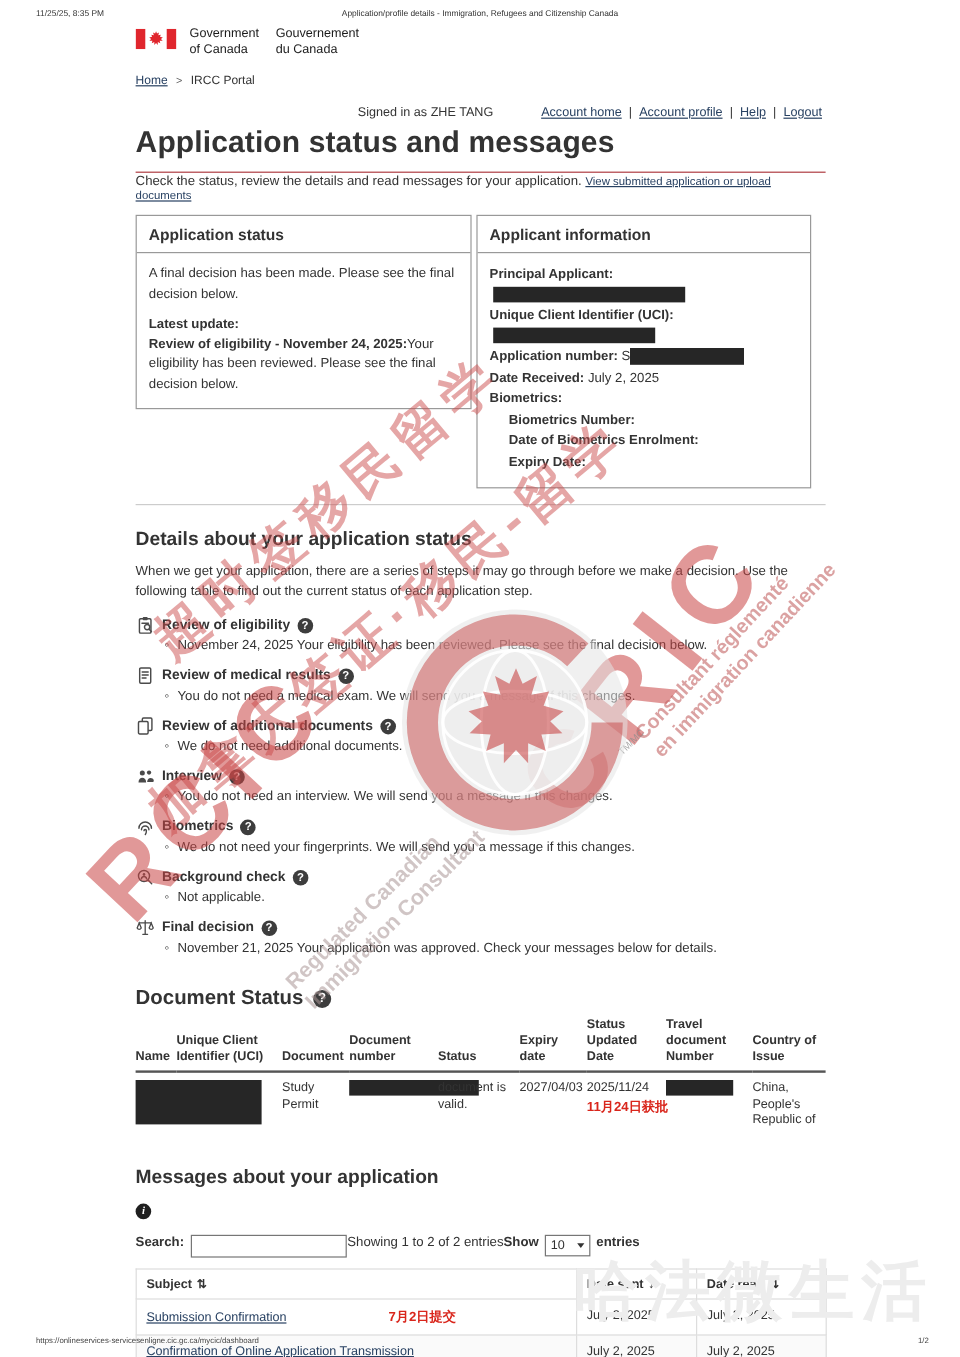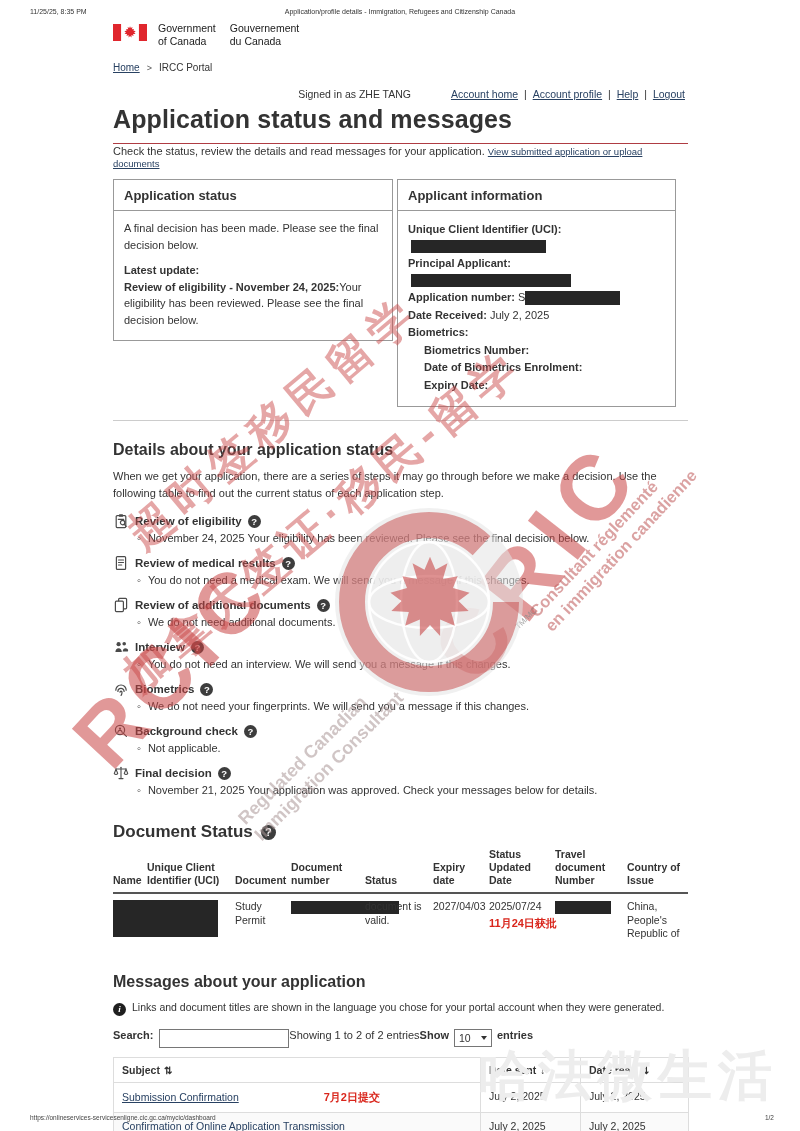--- a/index.html
+++ b/index.html
@@ -180,22 +180,22 @@
         <div class="box-body">
           <p>A final decision has been made. Please see the final decision below.</p>
           <p><b>Latest update:</b><br>
              <b>Review of eligibility - November 24, 2025:</b><span>Your eligibility has been reviewed. Please see the final decision below.</span></p>
         </div>
       </section>
 
       <section class="box box-info">
         <h3>Applicant information</h3>
         <div class="box-body">
+          <div class="info-line"><b>Principal Applicant:</b><span class="redact rd-pa"></span></div>
           <div class="info-line"><b>Unique Client Identifier (UCI):</b><span class="redact rd-uci"></span></div>
-          <div class="info-line"><b>Principal Applicant:</b><span class="redact rd-pa"></span></div>
           <div class="info-line"><b>Application number:</b> <span>S</span><span class="redact rd-app"></span></div>
           <div class="info-line"><b>Date Received:</b> <span>July 2, 2025</span></div>
           <div class="info-line"><b>Biometrics:</b></div>
           <div class="info-line indent"><b>Biometrics Number:</b></div>
           <div class="info-line indent"><b>Date of Biometrics Enrolment:</b></div>
           <div class="info-line indent"><b>Expiry Date:</b></div>
         </div>
       </section>
     </div>
 
@@ -381,36 +381,35 @@
         </tr>
       </thead>
       <tbody>
         <tr>
           <td colspan="2"><span class="redact rd-nameuci"></span></td>
           <td>Study Permit</td>
           <td><span class="redact rd-docnum"></span></td>
           <td class="status-cell">document is valid.</td>
           <td class="nowrap">2027/04/03</td>
           <td>
-            <span class="nowrap">2025/07/24</span>
+            <span class="nowrap">2025/11/24</span>
             <div class="red-note">11月24日获批</div>
           </td>
           <td><span class="redact rd-travel"></span></td>
           <td>China, People's Republic of</td>
         </tr>
       </tbody>
     </table>
 
     <h2 class="msg-title">Messages about your application</h2>
 
     <div class="msg-note">
       <span class="info-ic">
           <span>i</span>
         </span>
-      <span>Links and document titles are shown in the language you chose for your portal account when they were generated.</span>
     </div>
 
     <div class="search-row">
       <span class="lbl">Search:</span>
       <input class="search-input" type="text" style="">
       <span class="showing">Showing 1 to 2 of 2 entries</span>
         <span class="show-lbl">Show</span>
       <span class="select-box">
         <span>10</span>
         <span class="chev"></span>

